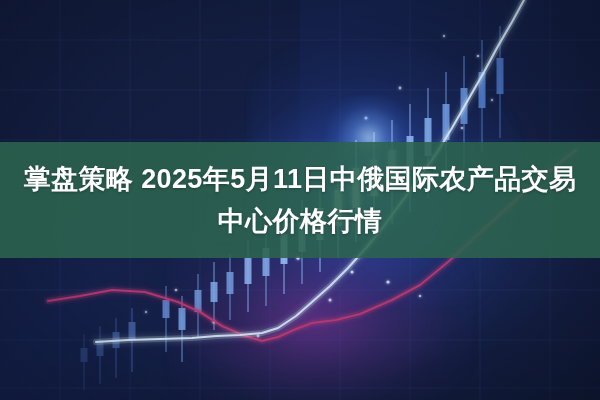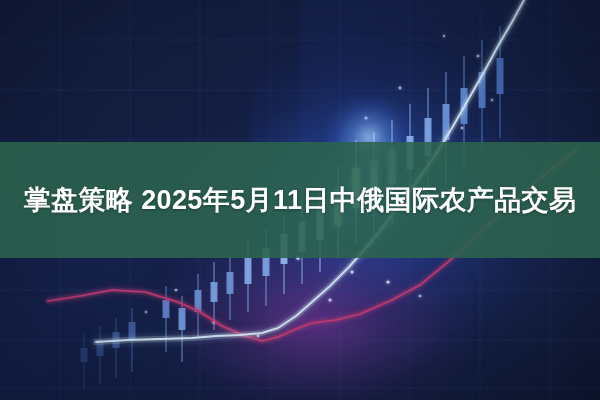--- a/index.html
+++ b/index.html
@@ -195,15 +195,16 @@
         <path d="M96 342 L128 340 L160 339 L192 338 L216 336 L240 335 L262 333 L278 328 L296 316 L312 302 L330 286 L348 268 L366 248 L384 226 L400 204 L418 180 L436 154 L452 128 L468 100 L484 72 L498 46 L512 22 L524 0" fill="none" stroke="#cfe4f2" stroke-width="6" stroke-opacity="0.22" stroke-linejoin="round" stroke-linecap="round" filter="url(#softGlow)"></path>
         <path d="M96 342 L128 340 L160 339 L192 338 L216 336 L240 335 L262 333 L278 328 L296 316 L312 302 L330 286 L348 268 L366 248 L384 226 L400 204 L418 180 L436 154 L452 128 L468 100 L484 72 L498 46 L512 22 L524 0" fill="none" stroke="#cfe4f2" stroke-width="2.1" stroke-opacity="0.92" stroke-linejoin="round" stroke-linecap="round"></path>
       </g>
   </svg>
 
   <div class="glow-hot"></div>
   <div class="vignette"></div>
 
   <div class="banner">
     <div class="banner-line">掌盘策略 2025年5月11日中俄国际农产品交易</div>
+    <div class="banner-line">中心价格行情</div>
   </div>
 
 </div>
 
 </body></html>

